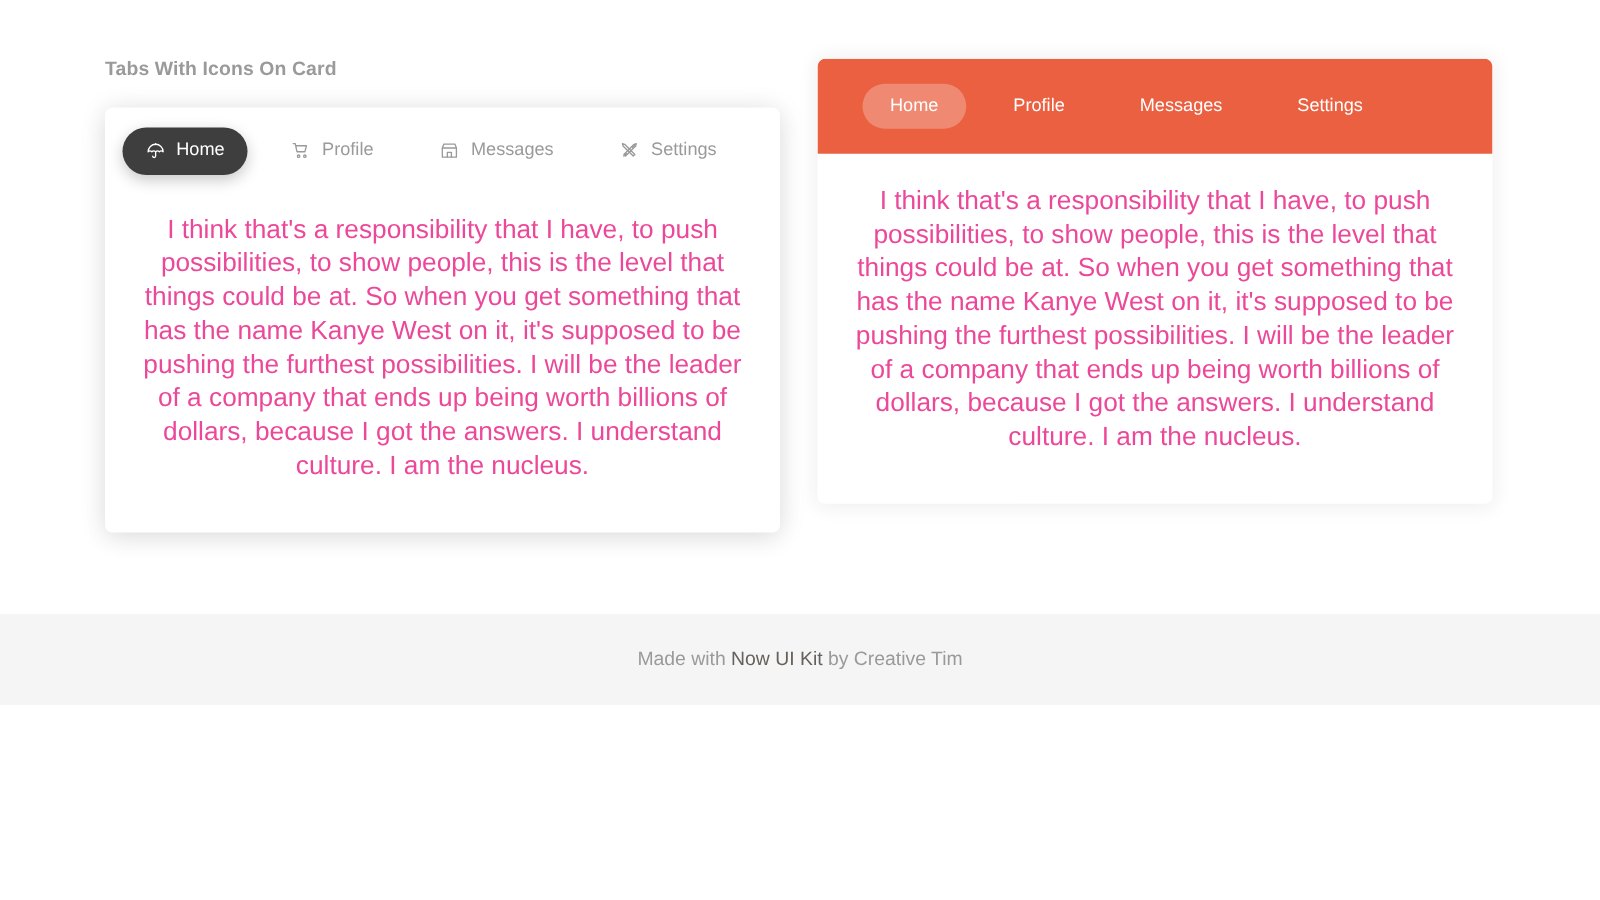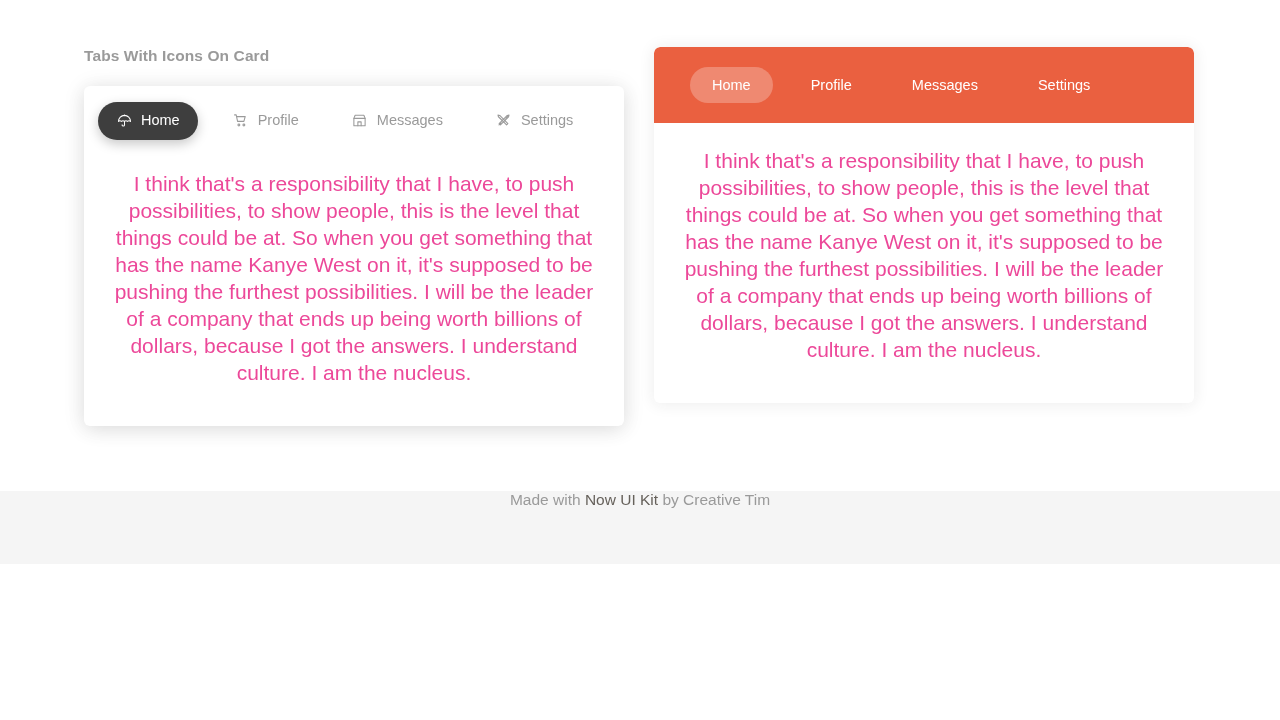--- a/index.html
+++ b/index.html
@@ -144,20 +144,21 @@
 
   
   .footer {
     position: absolute;
     left: 0;
     top: 491px;
     width: 1280px;
     height: 73px;
     background: #f5f5f5;
     display: flex;
+    align-items: center;
     justify-content: center;
   }
 
   .footer-text {
     font-size: 15.5px;
     color: #9a9a9a;
     font-weight: 300;
   }
 
   .footer-text .brand {

